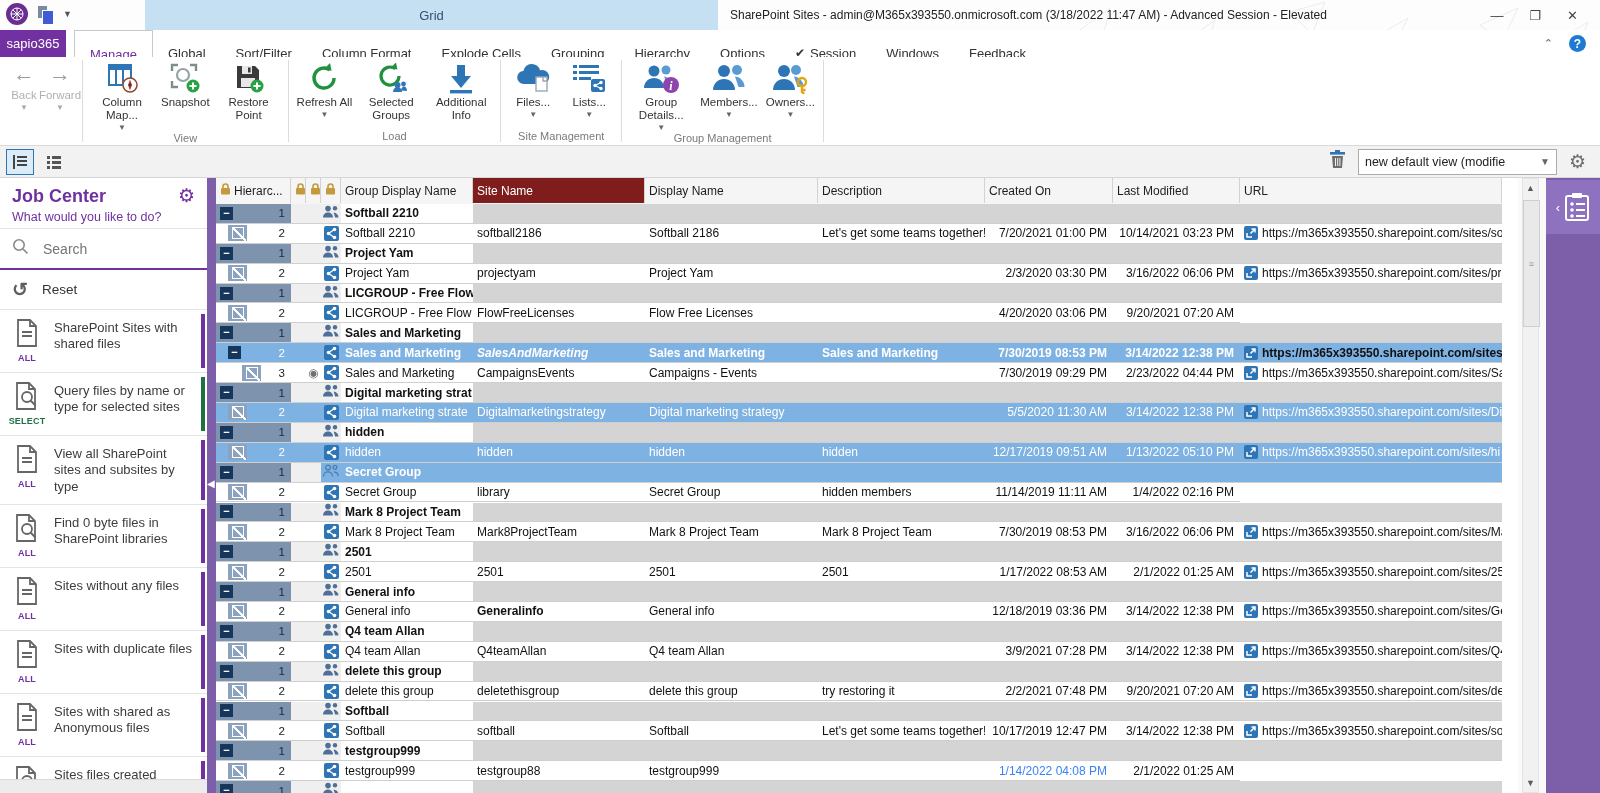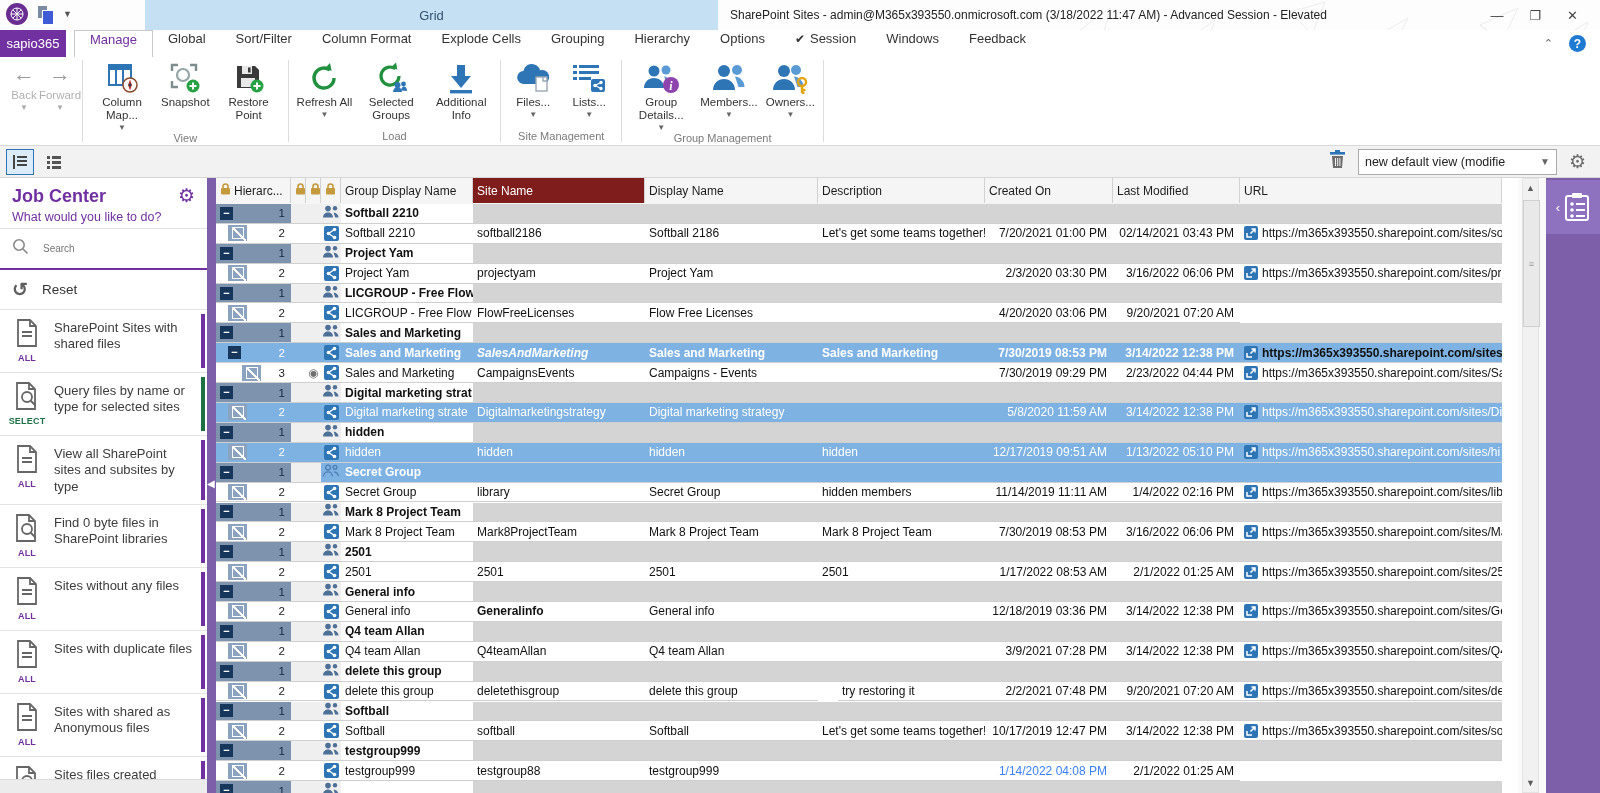--- a/index.html
+++ b/index.html
@@ -15,21 +15,21 @@
   .copyicon .p2{position:absolute;left:4px;top:4px;width:10px;height:13px;background:#3f5bd6;border:1px solid #fff;}
   .qat-caret{font-size:9px;color:#555;}
   .ctx-tab{position:absolute;left:145px;top:0;width:573px;height:30px;background:#c6e0f3;
            display:flex;align-items:center;justify-content:center;font-size:13px;color:#33506e;}
   .win-title{position:absolute;left:730px;top:0;height:30px;display:flex;align-items:center;font-size:12px;color:#222;}
   .winbtns{position:absolute;right:22px;top:0;height:30px;display:flex;align-items:center;gap:26px;color:#444;font-size:13px;}
   .winbtns span{cursor:default;}
   
   .tabrow{position:absolute;left:0;top:30px;width:1600px;height:27px;background:#fff;border-bottom:1px solid #cde2f2;display:flex;align-items:stretch;}
   .brandtab{width:66px;background:#7131a1;color:#fff;display:flex;align-items:center;justify-content:center;font-size:13px;}
-  .tab{padding:16px 15px;display:flex;align-items:flex-end;font-size:13px;color:#333;}
+  .tab{padding:16px 15px;display:flex;align-items:flex-start;font-size:13px;color:#333;}
   .tab.active{color:#7030a0;border:1px solid #c9c9c9;border-bottom:none;background:#fff;margin-left:8px;}
   .tab .chk{color:#333;margin-right:5px;font-size:12px;}
   .tabrow-right{margin-left:auto;display:flex;align-items:center;gap:16px;padding-right:14px;}
   .caret-up{color:#666;font-size:11px;}
   .helpdot{width:17px;height:17px;border-radius:50%;background:#1f7ad1;color:#fff;font-size:12px;font-weight:bold;
            display:flex;align-items:center;justify-content:center;}
   
   .ribbon{position:absolute;left:0;top:57px;width:1600px;height:89px;background:#fff;border-bottom:1px solid #d9d9d9;
           display:flex;align-items:stretch;padding-left:6px;box-sizing:border-box;}
   .rdiv{width:1px;background:#dcdcdc;margin:3px 4px;}
@@ -55,21 +55,21 @@
            font-size:12.5px;color:#222;padding:0 6px;justify-content:space-between;}
   .viewsel .vcaret{color:#666;font-size:10px;}
   .gearbtn{font-size:19px;color:#6d6d6d;line-height:1;}
   
   .sidebar{position:absolute;left:0;top:178px;width:207px;height:615px;background:#fff;overflow:hidden;}
   .sb-head{padding:8px 10px 4px 12px;position:relative;}
   .sb-title{font-size:18px;font-weight:bold;color:#7030a0;}
   .sb-sub{font-size:12.5px;color:#7030a0;margin-top:3px;}
   .sb-gear{position:absolute;right:12px;top:8px;font-size:19px;color:#7030a0;line-height:1;}
   .sb-search{display:flex;align-items:center;gap:12px;padding:9px 12px;border-top:1px solid #e4e4e4;border-bottom:2px solid #7030a0;}
-  .sb-search input{border:none;outline:none;font-size:10px;color:#8a8a8a;width:140px;font-family:"Liberation Sans",sans-serif;background:transparent;}
+  .sb-search input{border:none;outline:none;font-size:14px;color:#8a8a8a;width:140px;font-family:"Liberation Sans",sans-serif;background:transparent;}
   .sb-reset{display:flex;align-items:center;gap:14px;padding:10px 12px;border-bottom:1px solid #e4e4e4;font-size:13.5px;color:#333;}
   .reset-ic{font-size:19px;color:#5f5f5f;font-weight:bold;line-height:1;transform:scaleX(-1);}
   .sb-item{position:relative;display:flex;gap:12px;padding:9px 14px 9px 12px;border-bottom:1px solid #e4e4e4;align-items:flex-start;}
   .sb-item .itwrap{display:flex;flex-direction:column;align-items:center;width:30px;flex:none;}
   .sb-badge{font-size:9px;font-weight:bold;margin-top:2px;letter-spacing:.2px;}
   .sb-badge.purple{color:#7030a0;} .sb-badge.green{color:#1e7145;}
   .sb-label{font-size:13px;color:#3c3c3c;line-height:1.25;padding-top:1px;}
   .sb-accent{position:absolute;right:2px;top:4px;bottom:4px;width:4px;}
   .sb-accent.purple{background:#7030a0;} .sb-accent.green{background:#1e7145;}
   .sb-foot{position:absolute;left:0;bottom:0;width:207px;height:13px;background:#ececec;border-top:1px solid #dadada;}
@@ -643,21 +643,21 @@
                   <path d="M4.5 7.5l6-4M4.5 7.5l6 4" stroke="#fff" stroke-width="1.3"></path>
                 </g>
               </svg>
             </span>
           </div>
           <div class="gcell pad" style="left: 125px; width: 132px; background: rgb(255, 255, 255); color: rgb(17, 17, 17);">Softball 2210</div>
           <div class="gcell pad" style="left: 257px; width: 172px; background: rgb(255, 255, 255); color: rgb(17, 17, 17);">softball2186</div>
           <div class="gcell pad" style="left: 429px; width: 173px; background: rgb(255, 255, 255); color: rgb(17, 17, 17);">Softball 2186</div>
           <div class="gcell pad" style="left: 602px; width: 167px; background: rgb(255, 255, 255); color: rgb(17, 17, 17);">Let's get some teams together! S</div>
           <div class="gcell rt" style="left: 769px; width: 128px; background: rgb(255, 255, 255); color: rgb(17, 17, 17);">7/20/2021 01:00 PM</div>
-          <div class="gcell rt" style="left: 897px; width: 127px; background: rgb(255, 255, 255); color: rgb(17, 17, 17);">02/14/2021 03:43 PM</div>
+          <div class="gcell rt" style="left: 897px; width: 127px; background: rgb(255, 255, 255); color: rgb(17, 17, 17);">10/14/2021 03:23 PM</div>
           <div class="gcell pad" style="left: 1024px; width: 262px; background: rgb(255, 255, 255);">
             <span class="urlwrap">
               <span style="display:flex;">
                 <svg width="14" height="14" viewBox="0 0 14 14">
                   <rect width="14" height="14" rx="2" fill="#2e75b6"></rect>
                   <path d="M3 7v4h5" fill="none" stroke="#fff" stroke-width="1.5"></path>
                   <path d="M6.5 7.5L11 3M7.5 3H11v3.5" fill="none" stroke="#fff" stroke-width="1.5"></path>
                 </svg>
               </span>
               <span style="color:#111;">https://m365x393550.sharepoint.com/sites/so</span>
@@ -925,21 +925,21 @@
                   <circle cx="10.5" cy="11.5" r="1.8"></circle>
                   <path d="M4.5 7.5l6-4M4.5 7.5l6 4" stroke="#fff" stroke-width="1.3"></path>
                 </g>
               </svg>
             </span>
           </div>
           <div class="gcell pad" style="left: 125px; width: 132px; background: rgb(126, 178, 226); color: rgb(255, 255, 255);">Digital marketing strate</div>
           <div class="gcell pad" style="left: 257px; width: 172px; background: rgb(126, 178, 226); color: rgb(255, 255, 255);">Digitalmarketingstrategy</div>
           <div class="gcell pad" style="left: 429px; width: 173px; background: rgb(126, 178, 226); color: rgb(255, 255, 255);">Digital marketing strategy</div>
           <div class="gcell pad" style="left: 602px; width: 167px; background: rgb(126, 178, 226); color: rgb(255, 255, 255);"></div>
-          <div class="gcell rt" style="left: 769px; width: 128px; background: rgb(126, 178, 226); color: rgb(255, 255, 255);">5/8/2020 11:59 AM</div>
+          <div class="gcell rt" style="left: 769px; width: 128px; background: rgb(126, 178, 226); color: rgb(255, 255, 255);">5/5/2020 11:30 AM</div>
           <div class="gcell rt" style="left: 897px; width: 127px; background: rgb(126, 178, 226); color: rgb(255, 255, 255);">3/14/2022 12:38 PM</div>
           <div class="gcell pad" style="left: 1024px; width: 262px; background: rgb(126, 178, 226);">
             <span class="urlwrap">
               <span style="display:flex;">
                 <svg width="14" height="14" viewBox="0 0 14 14">
                   <rect width="14" height="14" rx="2" fill="#2e75b6"></rect>
                   <path d="M3 7v4h5" fill="none" stroke="#fff" stroke-width="1.5"></path>
                   <path d="M6.5 7.5L11 3M7.5 3H11v3.5" fill="none" stroke="#fff" stroke-width="1.5"></path>
                 </svg>
               </span>
@@ -1055,32 +1055,20 @@
                 </g>
               </svg>
             </span>
           </div>
           <div class="gcell pad" style="left: 125px; width: 132px; background: rgb(255, 255, 255); color: rgb(17, 17, 17);">Secret Group</div>
           <div class="gcell pad" style="left: 257px; width: 172px; background: rgb(255, 255, 255); color: rgb(17, 17, 17);">library</div>
           <div class="gcell pad" style="left: 429px; width: 173px; background: rgb(255, 255, 255); color: rgb(17, 17, 17);">Secret Group</div>
           <div class="gcell pad" style="left: 602px; width: 167px; background: rgb(255, 255, 255); color: rgb(17, 17, 17);">hidden members</div>
           <div class="gcell rt" style="left: 769px; width: 128px; background: rgb(255, 255, 255); color: rgb(17, 17, 17);">11/14/2019 11:11 AM</div>
           <div class="gcell rt" style="left: 897px; width: 127px; background: rgb(255, 255, 255); color: rgb(17, 17, 17);">1/4/2022 02:16 PM</div>
-          <div class="gcell pad" style="left: 1024px; width: 262px; background: rgb(255, 255, 255);">
-            <span class="urlwrap">
-              <span style="display:flex;">
-                <svg width="14" height="14" viewBox="0 0 14 14">
-                  <rect width="14" height="14" rx="2" fill="#2e75b6"></rect>
-                  <path d="M3 7v4h5" fill="none" stroke="#fff" stroke-width="1.5"></path>
-                  <path d="M6.5 7.5L11 3M7.5 3H11v3.5" fill="none" stroke="#fff" stroke-width="1.5"></path>
-                </svg>
-              </span>
-              <span style="color:#111;">https://m365x393550.sharepoint.com/sites/lib</span>
-            </span>
-          </div>
         </div>
         <div class="grow" style="top: 298.5px;">
           <div class="gcell " style="left: 0px; width: 75px; background: rgb(126, 147, 173); justify-content: space-between; padding: 0px 6px 0px 4px;">
             <span class="minusbox">−</span>
             <span style="color:#102a43;font-size:11.5px;">1</span>
           </div>
           <div class="gcell " style="left: 75px; width: 15px; background: rgb(239, 239, 239);"></div>
           <div class="gcell " style="left: 90px; width: 15px; background: rgb(239, 239, 239);"></div>
           <div class="gcell " style="left: 105px; width: 20px; background: rgb(239, 239, 239);">
             <span style="margin:0 auto;"><svg width="18" height="14" viewBox="0 0 18 14">
@@ -1367,21 +1355,21 @@
                   <circle cx="4.5" cy="7.5" r="1.8"></circle>
                   <circle cx="10.5" cy="11.5" r="1.8"></circle>
                   <path d="M4.5 7.5l6-4M4.5 7.5l6 4" stroke="#fff" stroke-width="1.3"></path>
                 </g>
               </svg>
             </span>
           </div>
           <div class="gcell pad" style="left: 125px; width: 132px; background: rgb(255, 255, 255); color: rgb(17, 17, 17);">delete this group</div>
           <div class="gcell pad" style="left: 257px; width: 172px; background: rgb(255, 255, 255); color: rgb(17, 17, 17);">deletethisgroup</div>
           <div class="gcell pad" style="left: 429px; width: 173px; background: rgb(255, 255, 255); color: rgb(17, 17, 17);">delete this group</div>
-          <div class="gcell pad" style="left: 622px; width: 167px; background: rgb(255, 255, 255); color: rgb(17, 17, 17);">try restoring it</div>
+          <div class="gcell pad" style="left: 602px; width: 167px; background: rgb(255, 255, 255); color: rgb(17, 17, 17);">try restoring it</div>
           <div class="gcell rt" style="left: 769px; width: 128px; background: rgb(255, 255, 255); color: rgb(17, 17, 17);">2/2/2021 07:48 PM</div>
           <div class="gcell rt" style="left: 897px; width: 127px; background: rgb(255, 255, 255); color: rgb(17, 17, 17);">9/20/2021 07:20 AM</div>
           <div class="gcell pad" style="left: 1024px; width: 262px; background: rgb(255, 255, 255);">
             <span class="urlwrap">
               <span style="display:flex;">
                 <svg width="14" height="14" viewBox="0 0 14 14">
                   <rect width="14" height="14" rx="2" fill="#2e75b6"></rect>
                   <path d="M3 7v4h5" fill="none" stroke="#fff" stroke-width="1.5"></path>
                   <path d="M6.5 7.5L11 3M7.5 3H11v3.5" fill="none" stroke="#fff" stroke-width="1.5"></path>
                 </svg>

